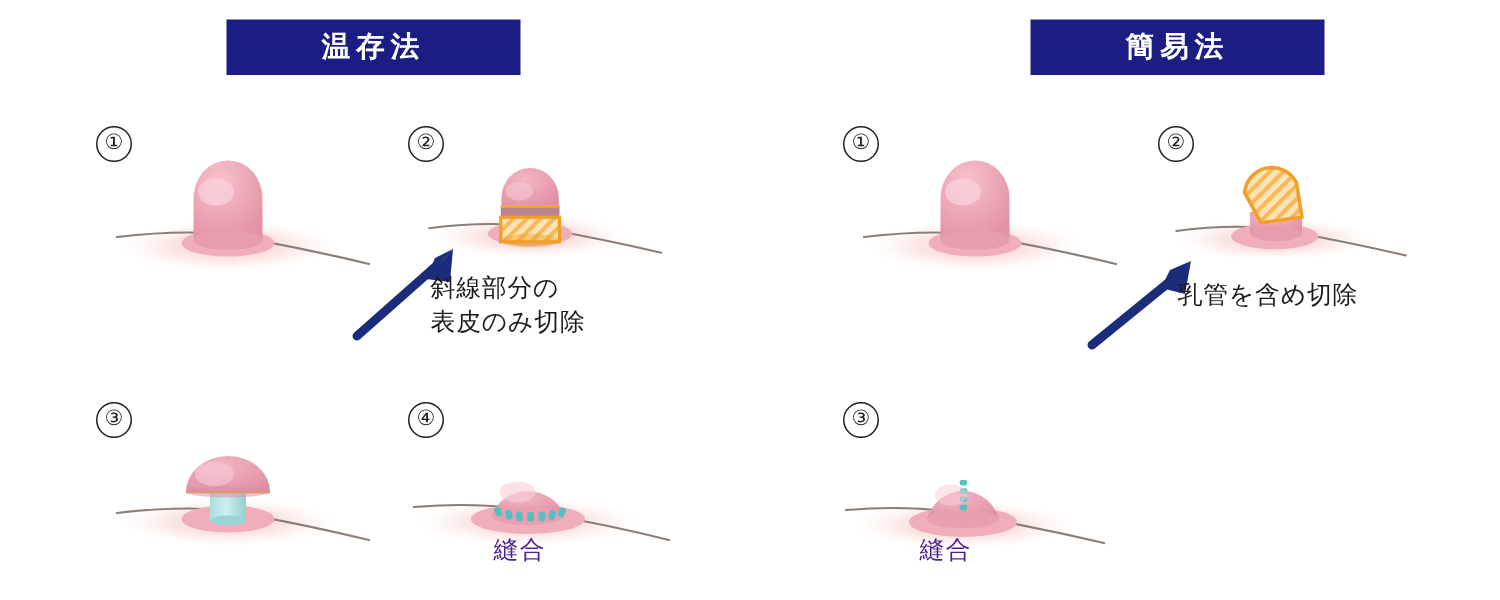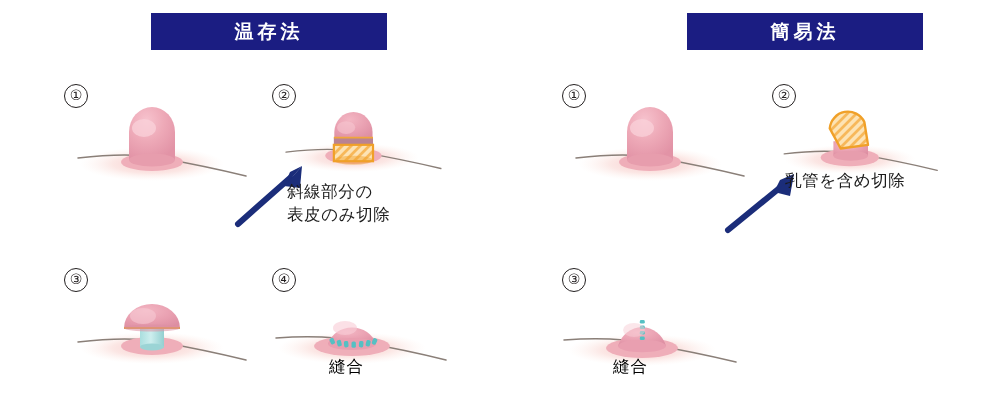--- a/index.html
+++ b/index.html
@@ -12,21 +12,21 @@
     height: 400px;
     position: relative;
     overflow: hidden;
     font-family: "DejaVu Sans", "Liberation Sans", sans-serif;
     color: #1a1a1a;
   }
 
   
   .title-banner {
     position: absolute;
-    width: 236px;
+    width: 196px;
     height: 37px;
     background: #1b1d82;
     display: flex;
     align-items: center;
     justify-content: center;
     letter-spacing: 4px;
   }
   .title-banner .title-text {
     color: #ffffff;
     font-size: 19px;
@@ -69,35 +69,35 @@
     position: absolute;
     font-size: 16.5px;
     line-height: 1.38;
     color: #1a1a1a;
     white-space: pre-line;
     letter-spacing: 0.6px;
   }
   .suture-label {
     position: absolute;
     font-size: 16.5px;
-    color: #000000;
+    color: #4c1d95;
     letter-spacing: 1px;
   }
 
   
   #panel-l1 { left: 60px;  top: 84px; }
   #panel-l2 { left: 268px; top: 84px; }
   #panel-l3 { left: 60px;  top: 268px; }
   #panel-l4 { left: 268px; top: 268px; }
   #panel-r1 { left: 558px; top: 84px; }
   #panel-r2 { left: 768px; top: 84px; }
   #panel-r3 { left: 558px; top: 268px; }
 
   #caption-left  { left: 287px; top: 181px; }
-  #caption-right { left: 785px; top: 170px; }
+  #caption-right { left: 785px; top: 186px; }
 
   #suture-l { left: 329px; top: 356px; }
   #suture-r { left: 613px; top: 356px; }
 </style>
 </head>
 <body>
 
 <svg width="0" height="0" style="position:absolute" aria-hidden="true">
   <defs>
 

